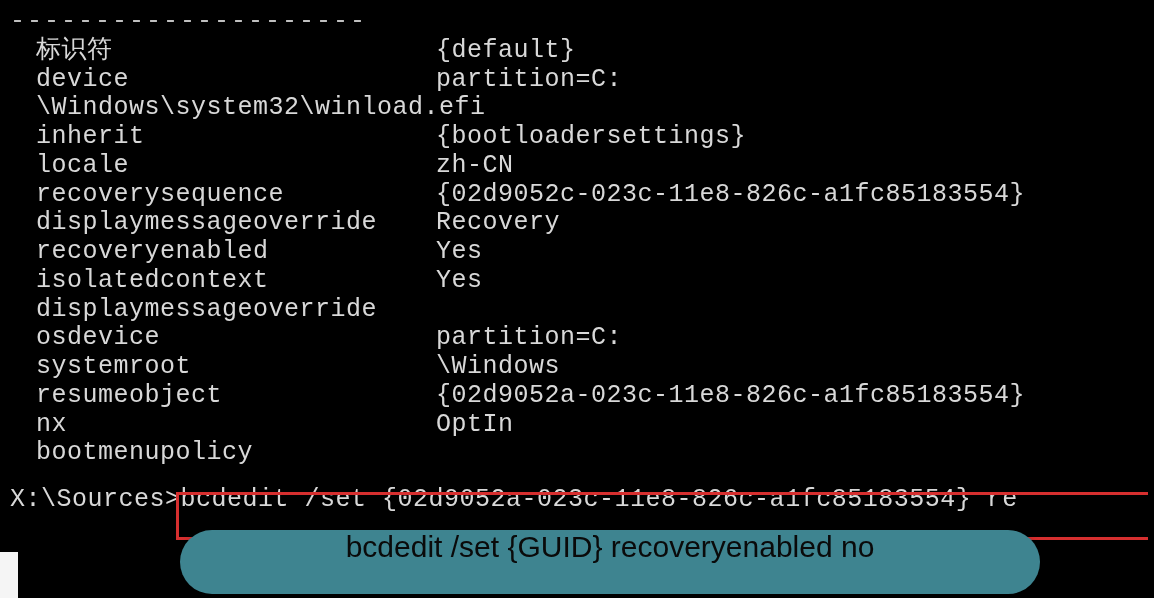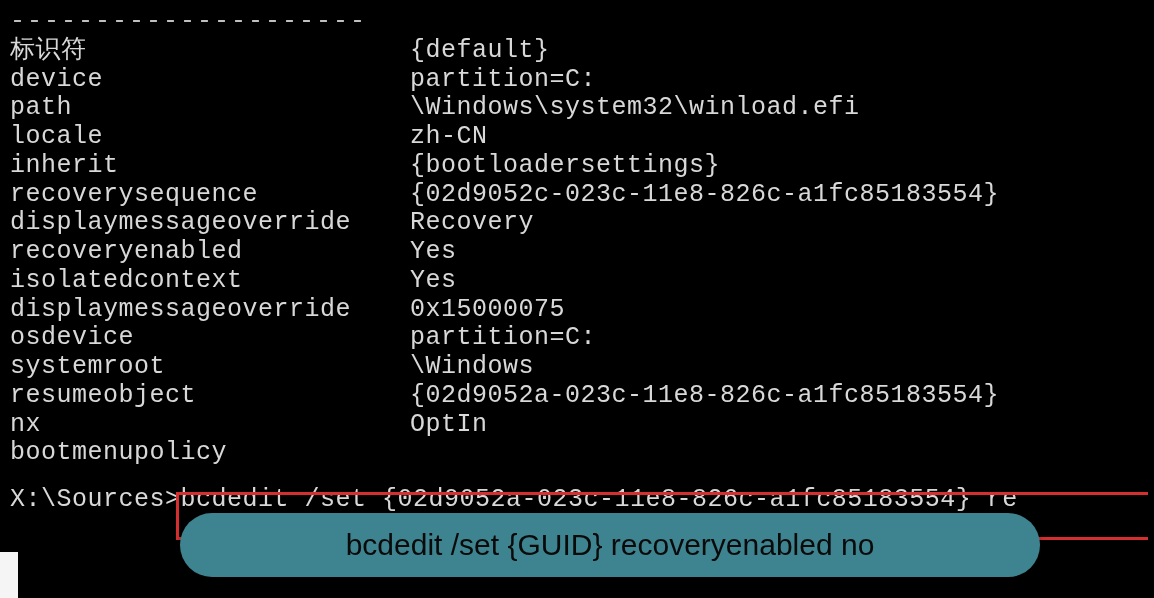--- a/index.html
+++ b/index.html
@@ -26,20 +26,21 @@
       letter-spacing: 0.5px;
     }
     .divider {
       color: #c0c0c0;
       margin-left: 0;
       letter-spacing: 2px;
     }
     .entry-row {
       display: flex;
       white-space: pre;
+      margin-left: 26px;
     }
     .entry-key {
       width: 400px;
       flex-shrink: 0;
       color: #d8d8d8;
     }
     .entry-value {
       color: #d8d8d8;
       text-align: center;
     }
@@ -54,27 +55,26 @@
       top: 492px;
       width: 972px;
       height: 48px;
       border: 3px solid #d62f2f;
       border-right: none;
       pointer-events: none;
     }
     .callout {
       position: absolute;
       left: 180px;
-      top: 513px;
+      top: 530px;
       width: 860px;
       height: 64px;
       background: #3e8490;
       border-radius: 32px;
       display: flex;
-      align-items: center;
       justify-content: center;
       color: #0a0a0a;
       font-family: Arial, sans-serif;
       font-size: 30px;
       font-weight: 400;
       box-shadow: 0 2px 6px rgba(0,0,0,0.3);
     }
     .white-strip {
       position: absolute;
       left: 0;
@@ -92,50 +92,48 @@
 
   <div class="entry-row">
     <span class="entry-key">标识符</span>
     <span class="entry-value">{default}</span>
   </div>
   <div class="entry-row">
     <span class="entry-key">device</span>
     <span class="entry-value">partition=C:</span>
   </div>
   <div class="entry-row">
-    <span class="entry-key">path</span>
     <span class="entry-value">\Windows\system32\winload.efi</span>
+  </div>
+  <div class="entry-row">
+    <span class="entry-key">inherit</span>
+    <span class="entry-value">{bootloadersettings}</span>
   </div>
   <div class="entry-row">
     <span class="entry-key">locale</span>
     <span class="entry-value">zh-CN</span>
-  </div>
-  <div class="entry-row">
-    <span class="entry-key">inherit</span>
-    <span class="entry-value">{bootloadersettings}</span>
   </div>
   <div class="entry-row">
     <span class="entry-key">recoverysequence</span>
     <span class="entry-value">{02d9052c-023c-11e8-826c-a1fc85183554}</span>
   </div>
   <div class="entry-row">
     <span class="entry-key">displaymessageoverride</span>
     <span class="entry-value">Recovery</span>
   </div>
   <div class="entry-row">
     <span class="entry-key">recoveryenabled</span>
     <span class="entry-value">Yes</span>
   </div>
   <div class="entry-row">
     <span class="entry-key">isolatedcontext</span>
     <span class="entry-value">Yes</span>
   </div>
   <div class="entry-row">
     <span class="entry-key">displaymessageoverride</span>
-    <span class="entry-value">0x15000075</span>
   </div>
   <div class="entry-row">
     <span class="entry-key">osdevice</span>
     <span class="entry-value">partition=C:</span>
   </div>
   <div class="entry-row">
     <span class="entry-key">systemroot</span>
     <span class="entry-value">\Windows</span>
   </div>
   <div class="entry-row">

